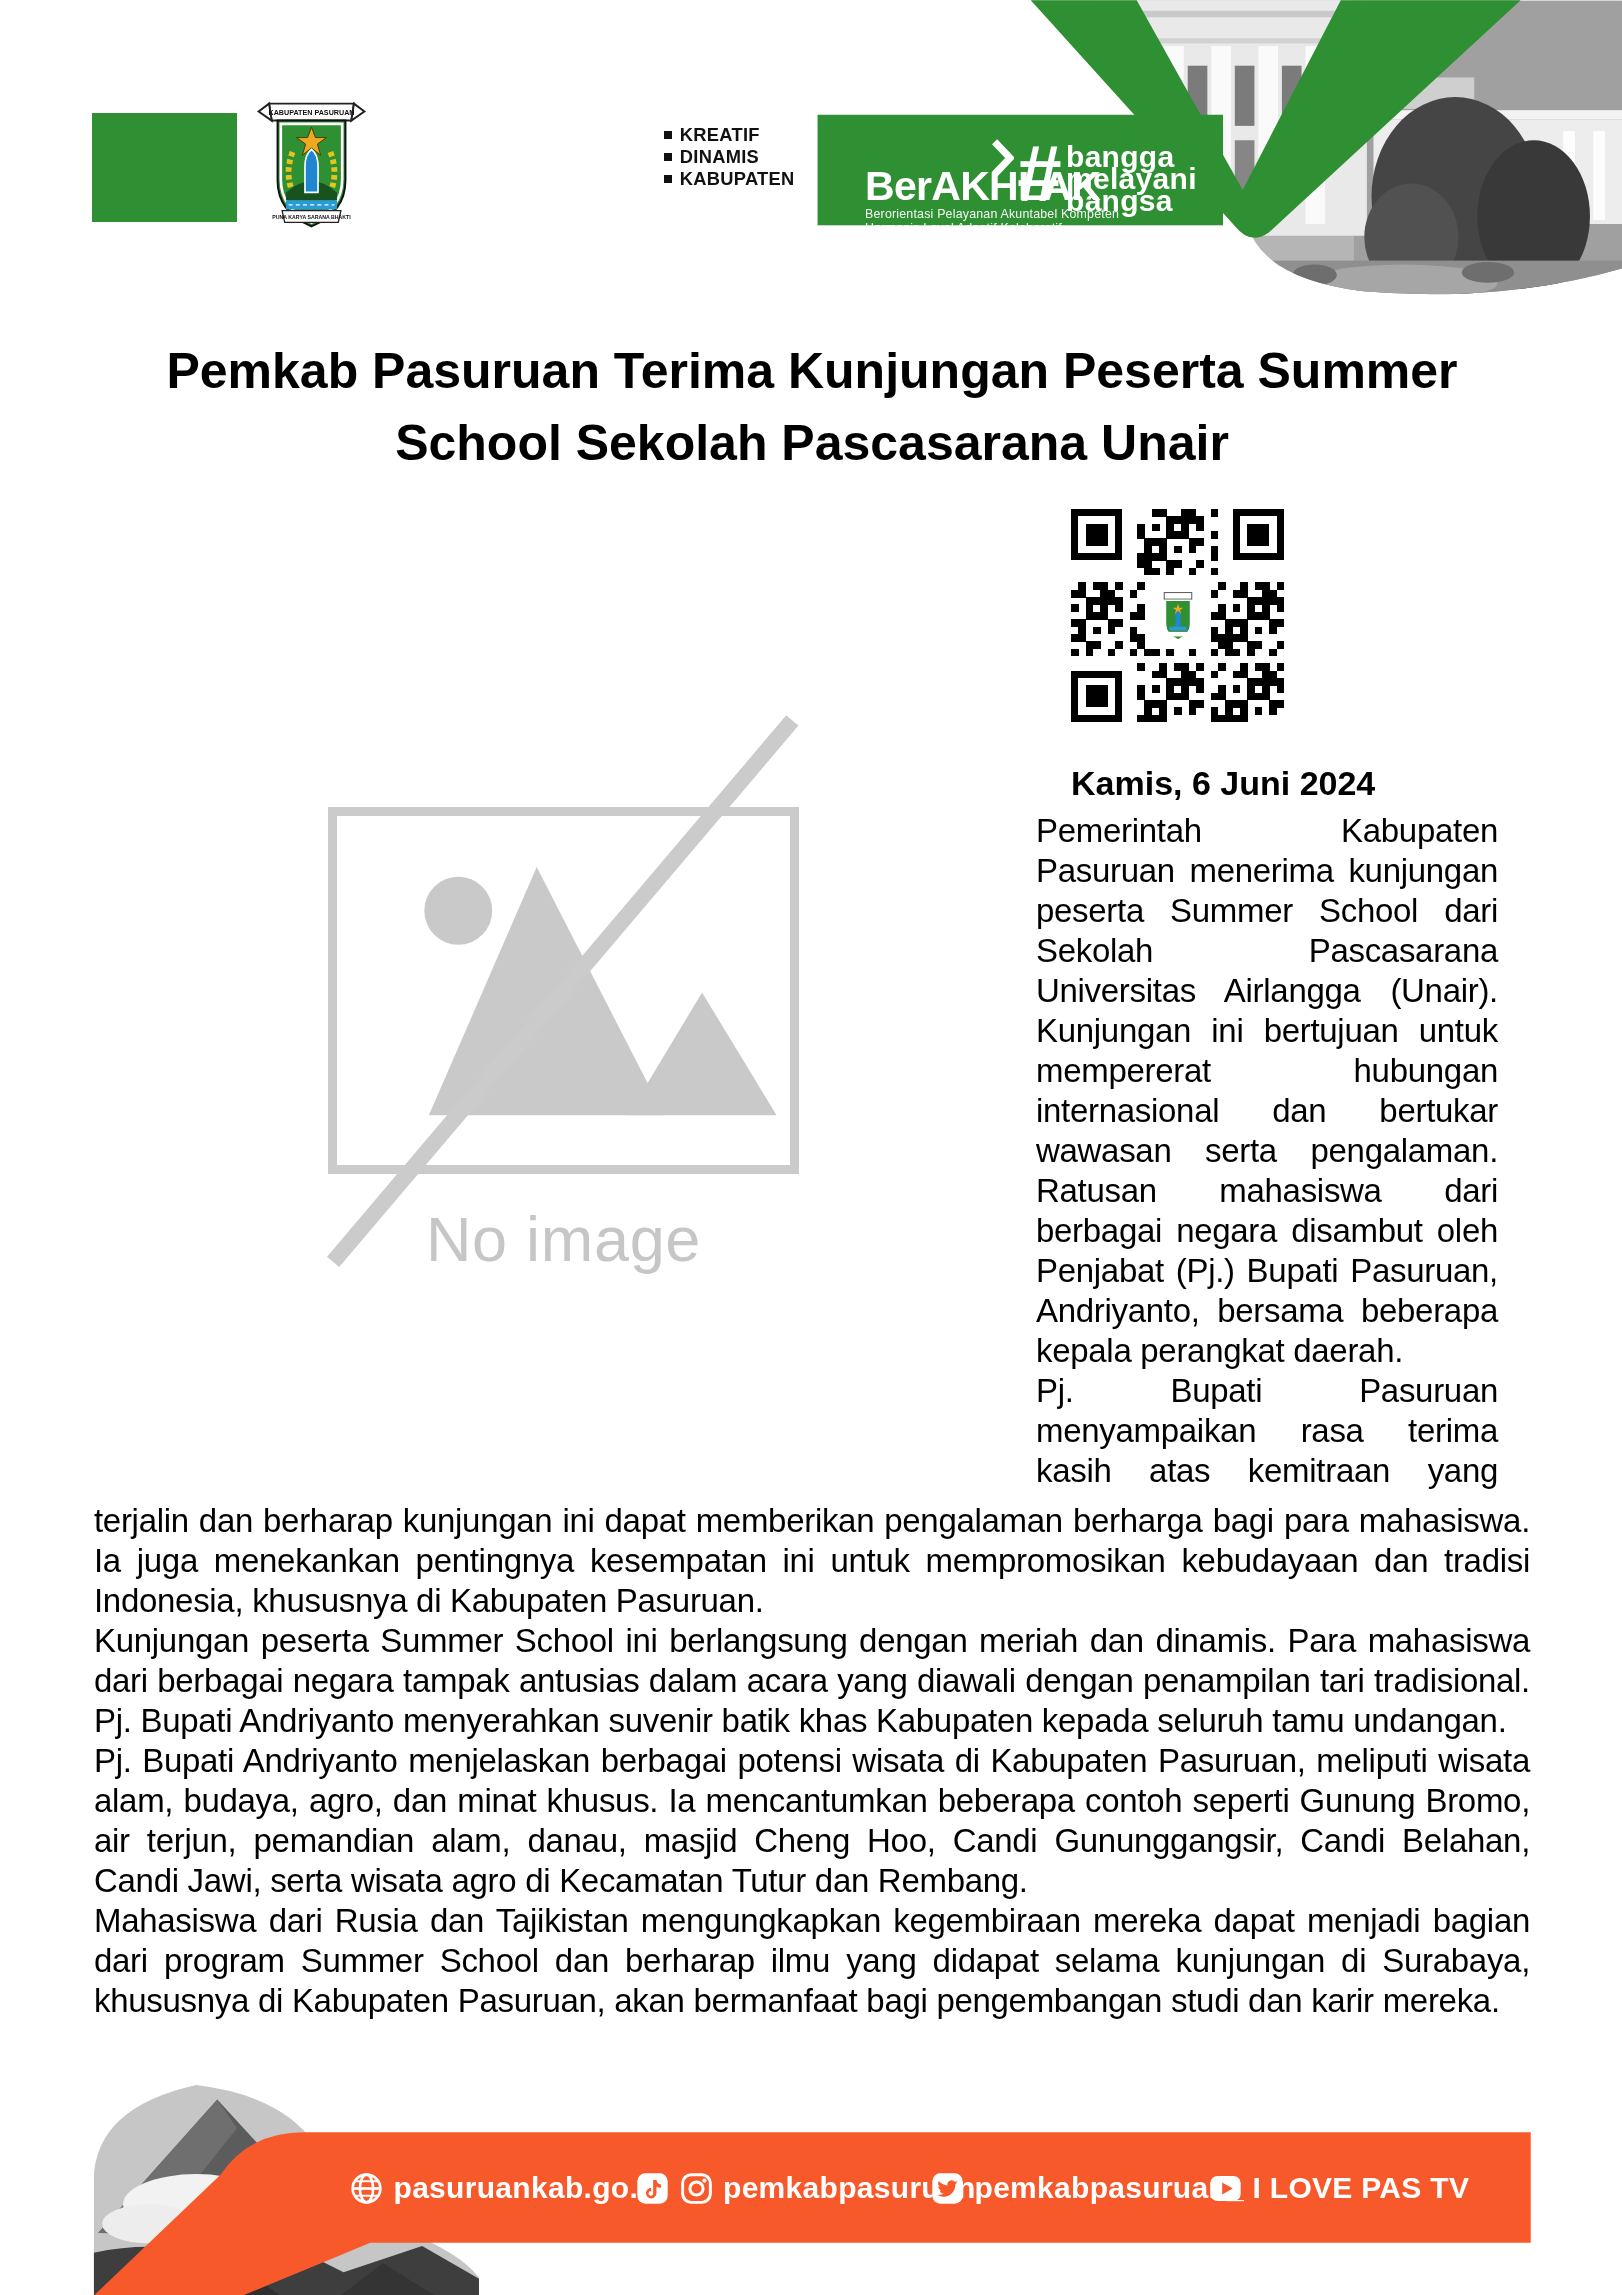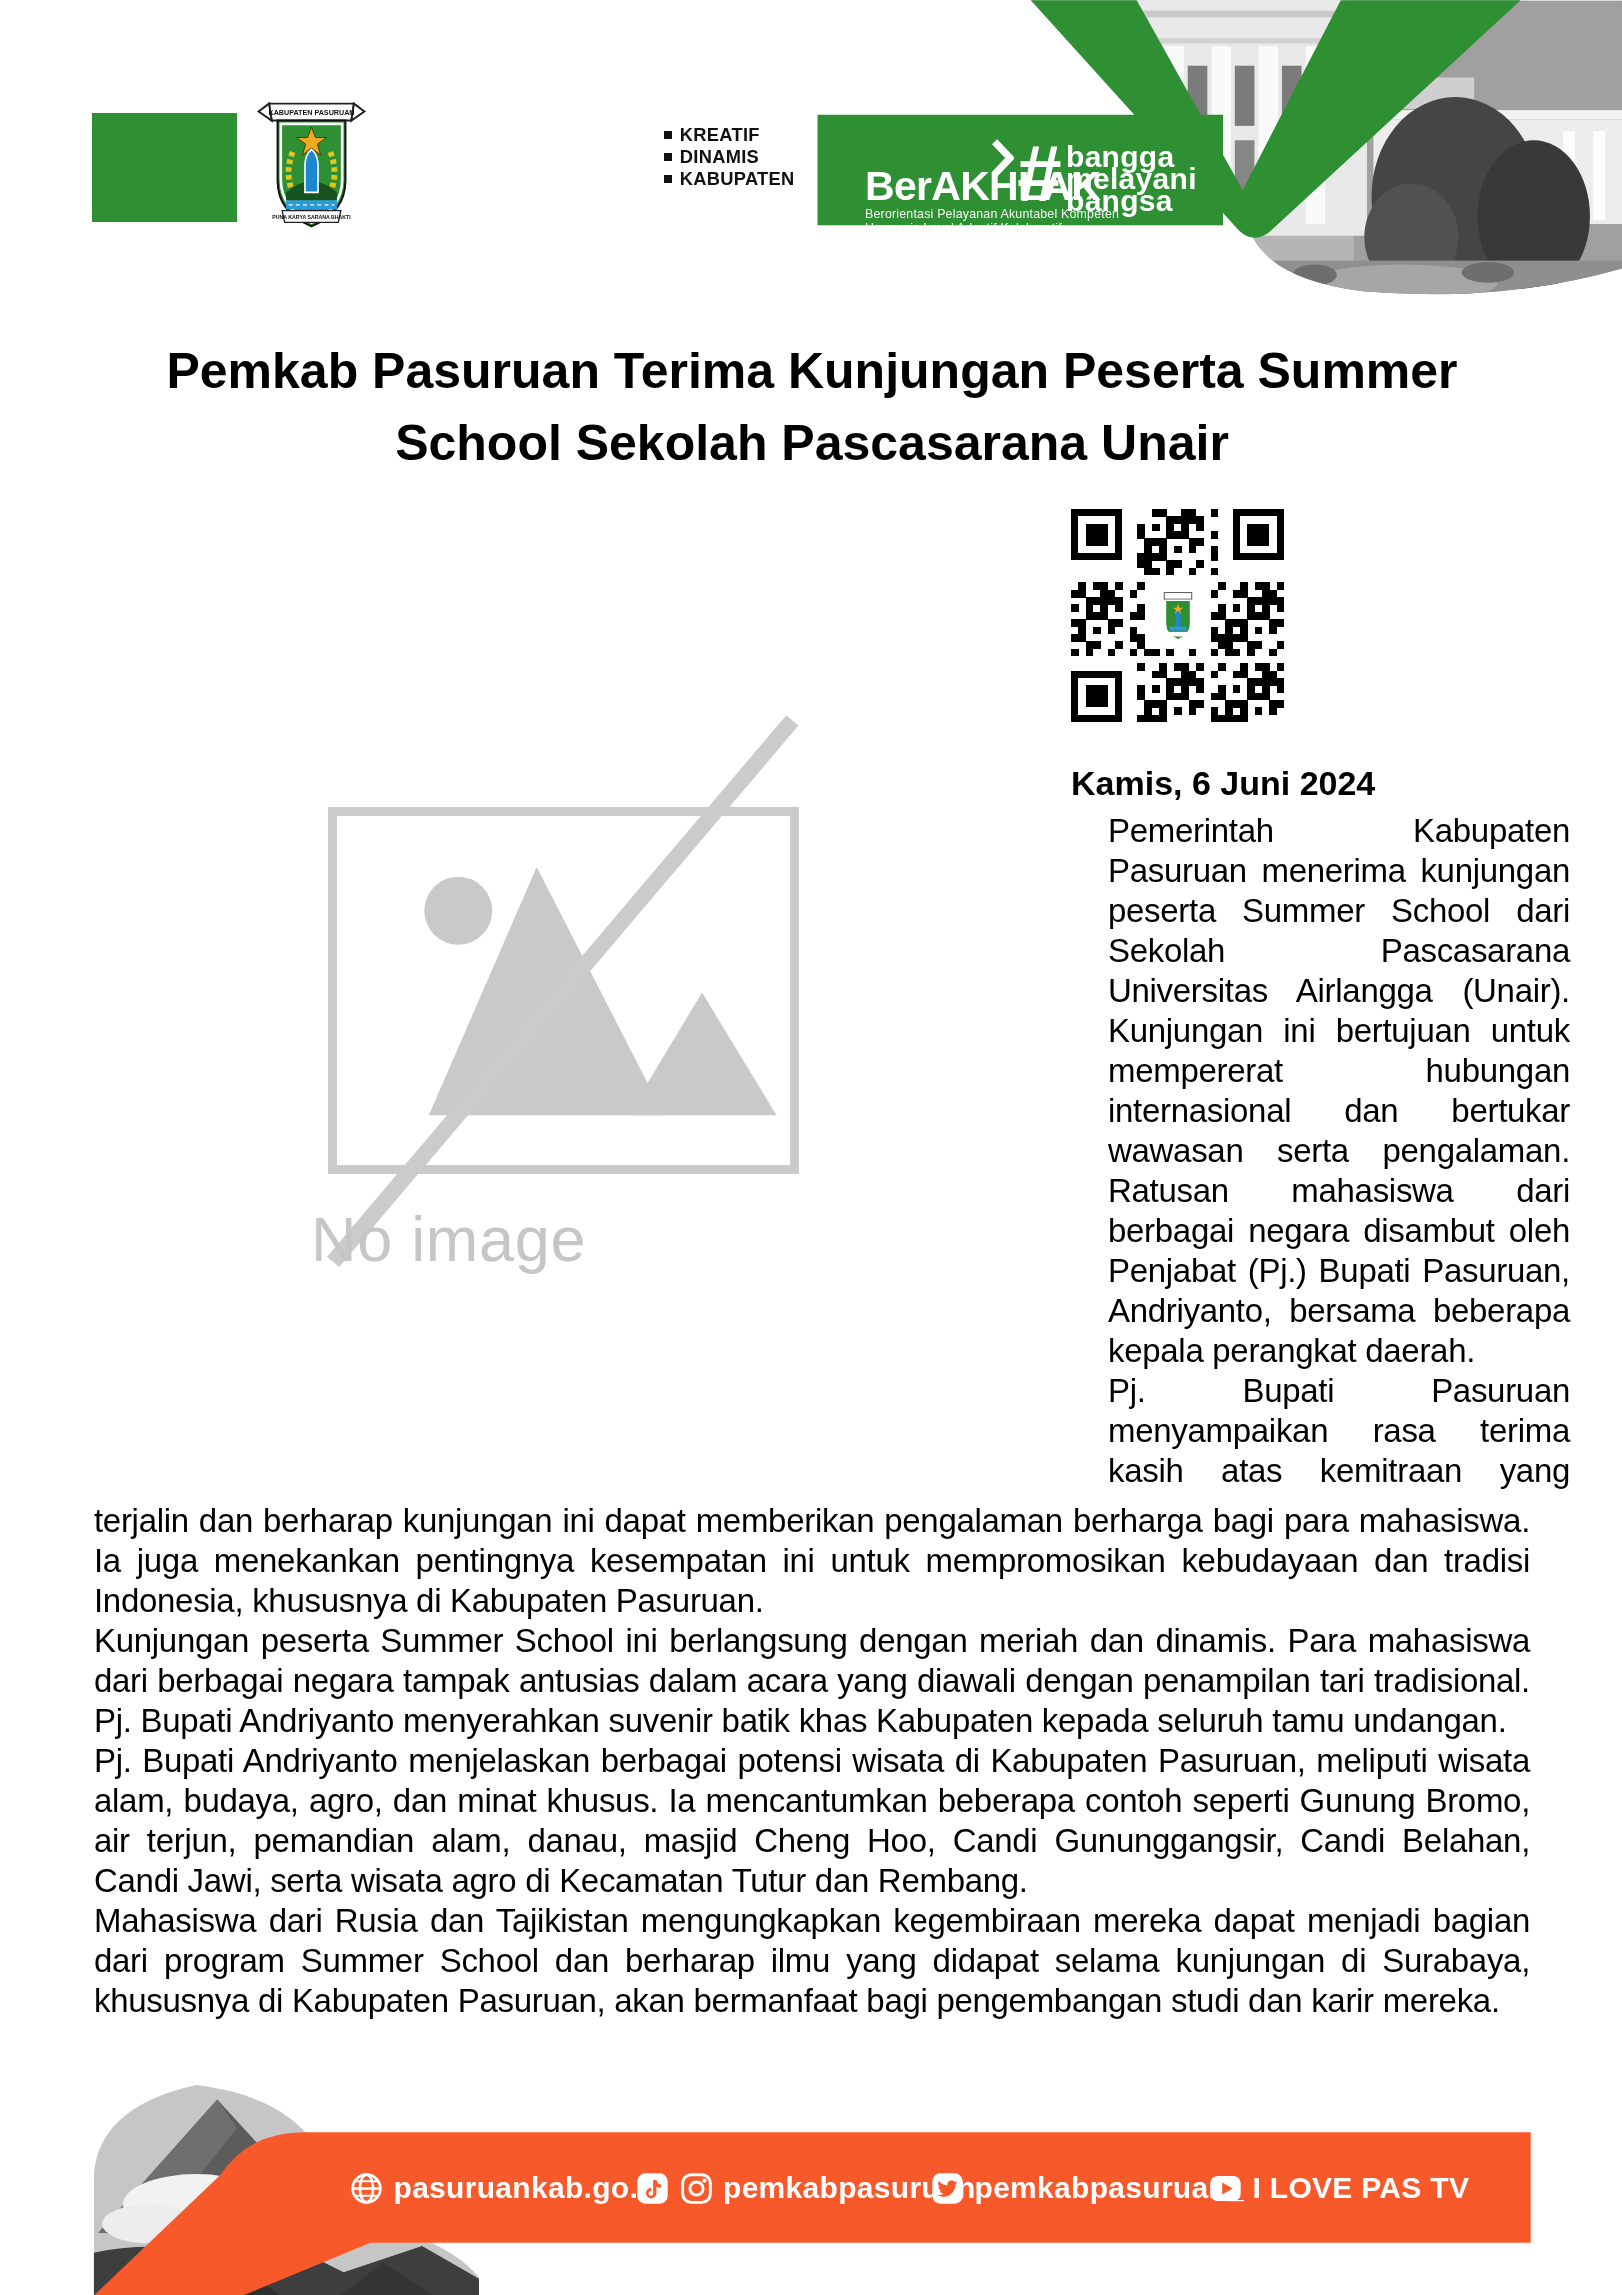--- a/index.html
+++ b/index.html
@@ -32,33 +32,33 @@
   .title{left:79px;top:335px;width:1466px;text-align:center;color:#000;
          font-size:50px;font-weight:bold;line-height:72px;}
 
   
   .qr{left:1071px;top:509px;width:213px;height:213px;background:#fff;}
   .qr svg{position:absolute;left:0;top:0;width:100%;height:100%;}
   .qr-crest{left:88px;top:77px;width:38px;height:59px;}
 
   
   .date{left:1071px;top:764px;font-size:34px;font-weight:bold;color:#000;}
-  .rightcol{left:1108px;top:811px;width:462px;font-size:33px;line-height:40px;
+  .rightcol{left:1036px;top:811px;width:462px;font-size:33px;line-height:40px;
             color:#000;text-align:justify;letter-spacing:-0.3px;}
   .rightcol p{margin:0;}
   .jlast{text-align-last:justify;}
   .fulltext{left:94px;top:1501px;width:1436px;font-size:33px;line-height:40px;
             color:#000;text-align:justify;letter-spacing:-0.3px;}
   .fulltext p{margin:0;}
 
   
   .ph-frame{left:328px;top:807px;width:453px;height:349px;border:9.2px solid #cbcbcb;}
   .ph-slash{left:333px;top:1254px;width:710px;height:15.7px;background:#cbcbcb;
             transform-origin:0 50%;transform:rotate(-49.7deg);}
-  .ph-label{left:311px;top:1203px;width:471px;
+  .ph-label{left:328px;top:1203px;width:471px;text-align:center;
             font-size:63px;color:#c6c6c6;letter-spacing:0.7px;}
 
   
   .ftr-art{left:0;top:2081px;width:1623px;height:215px;}
   .ftr-item{top:2171px;display:flex;align-items:center;gap:10.5px;color:#fff;}
   .ftr-label{font-size:30px;font-weight:bold;letter-spacing:0.3px;white-space:nowrap;}
   .fi1{left:350px;} .fi2{left:636px;} .fi3{left:931px;} .fi4{left:1209px;}
   .icon48{width:33px;height:33px;display:block;}
 </style>
 </head>

